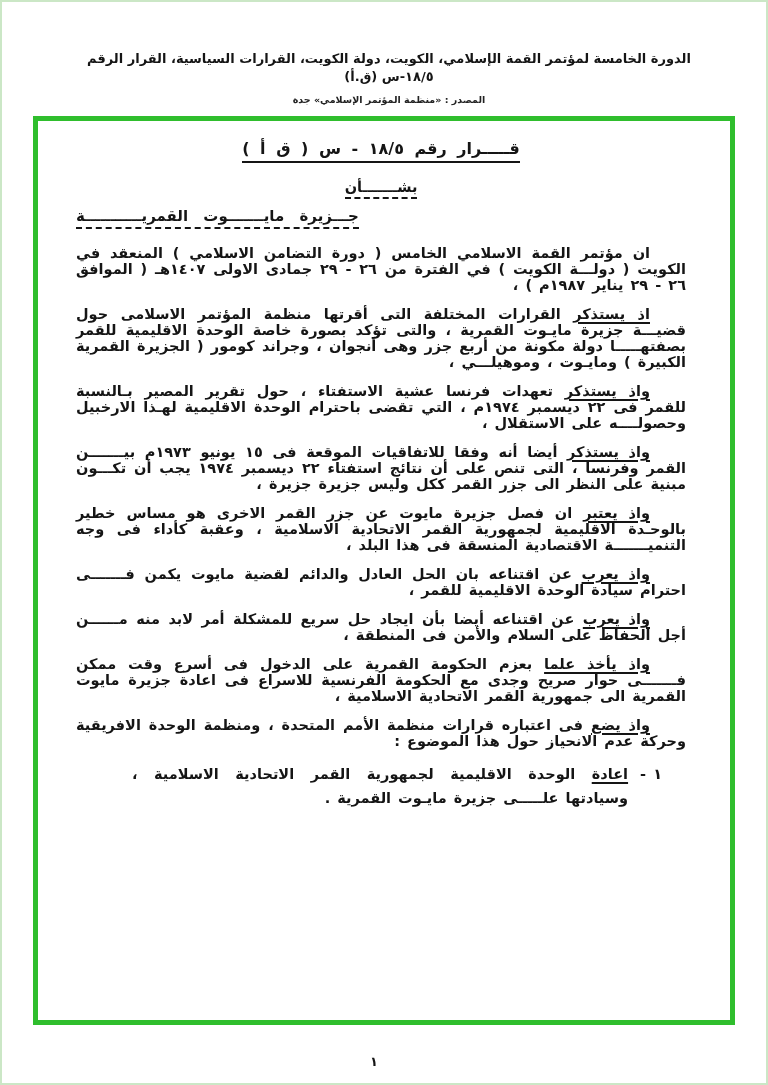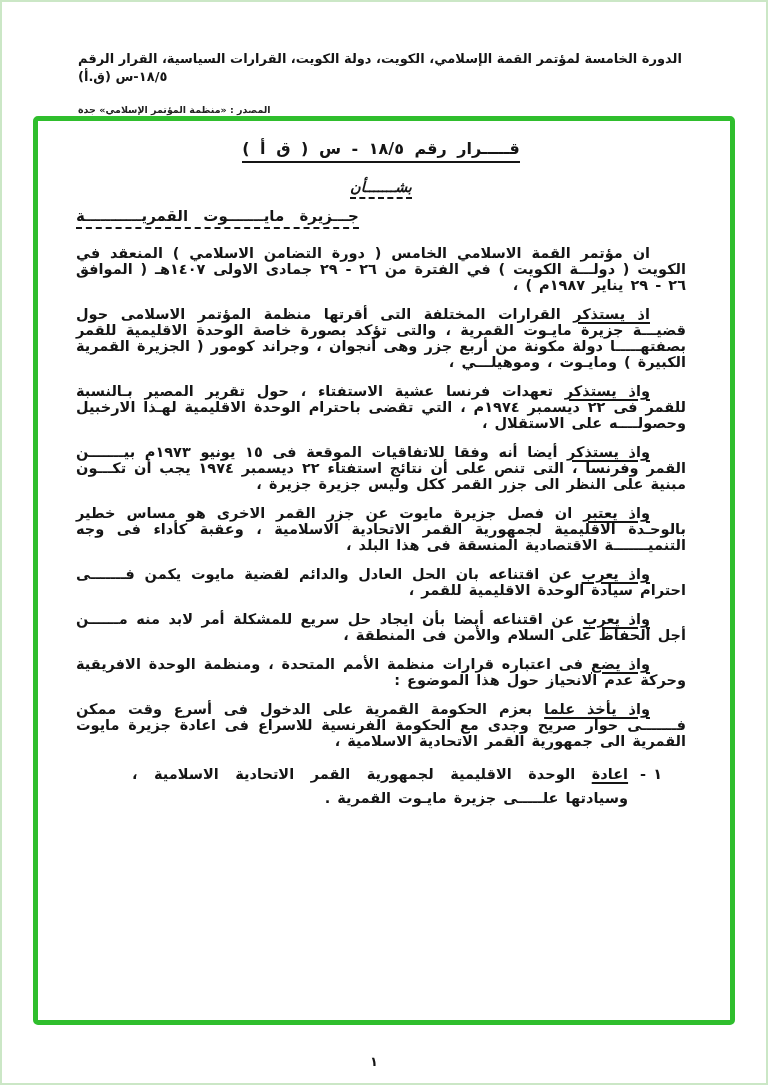--- a/index.html
+++ b/index.html
@@ -17,59 +17,58 @@
     direction: rtl;
     border: 2px solid #cbe7c6;
     box-sizing: border-box;
     overflow: hidden;
   }
   .top-header {
     position: absolute;
     top: 48px;
     right: 66px;
     left: 76px;
-    text-align: left;
+    text-align: center;
   }
   .header-line1 {
     font-size: 13px;
     font-weight: 700;
     line-height: 1.35;
     letter-spacing: 0.1px;
   }
   .header-line2 {
     font-size: 9.5px;
     font-weight: 700;
-    margin-top: 19px;
+    margin-top: 9px;
     color: #222222;
   }
   .green-frame {
     position: absolute;
     top: 114px;
     right: 31px;
     width: 702px;
     height: 909px;
     border: 5px solid #2fbe2d;
-    border-radius: 5px;
+    border-radius: 0;
     box-sizing: border-box;
     padding: 18px 44px 12px 38px;
     overflow: hidden;
   }
   .doc-title {
     text-align: center;
     font-size: 16px;
     font-weight: 700;
     margin-bottom: 16px;
     word-spacing: 5px;
   }
   .doc-about {
     text-align: center;
     font-size: 14.5px;
     font-weight: 700;
     margin-bottom: 8px;
-    font-style: italic;
   }
   .doc-subject {
     text-align: left;
     font-size: 15px;
     font-weight: 700;
     margin-bottom: 16px;
     word-spacing: 10px;
   }
   .u-solid {
     display: inline-block;
@@ -155,23 +154,23 @@
     <p class="para"><span class="lead">واذ يستذكر</span><span> تعهدات فرنسا عشية الاستفتاء ، حول تقرير المصير بـالنسبة للقمر فى ٢٢ ديسمبر ١٩٧٤م ، التي تقضى باحترام الوحدة الاقليمية لهـذا الارخبيل وحصولــــه على الاستقلال ،</span></p>
 
     <p class="para"><span class="lead">واذ يستذكر</span><span> أيضا أنه وفقا للاتفاقيات الموقعة فى ١٥ يونيو ١٩٧٣م بيـــــــن القمر وفرنسا ، التى تنص على أن نتائج استفتاء ٢٢ ديسمبر ١٩٧٤ يجب أن تكـــون مبنية على النظر الى جزر القمر ككل وليس جزيرة جزيرة ،</span></p>
 
     <p class="para"><span class="lead">واذ يعتبر</span><span> ان فصل جزيرة مايوت عن جزر القمر الاخرى هو مساس خطير بالوحـدة الاقليمية لجمهورية القمر الاتحادية الاسلامية ، وعقبة كأداء فى وجه التنميـــــــة الاقتصادية المنسقة فى هذا البلد ،</span></p>
 
     <p class="para"><span class="lead">واذ يعرب</span><span> عن اقتناعه بان الحل العادل والدائم لقضية مايوت يكمن فـــــــى احترام سيادة الوحدة الاقليمية للقمر ،</span></p>
 
     <p class="para"><span class="lead">واذ يعرب</span><span> عن اقتناعه أيضا بأن ايجاد حل سريع للمشكلة أمر لابد منه مــــــن أجل الحفاظ على السلام والأمن فى المنطقة ،</span></p>
 
+    <p class="para"><span class="lead">واذ يأخذ علما</span><span> بعزم الحكومة القمرية على الدخول فى أسرع وقت ممكن فـــــــى حوار صريح وجدى مع الحكومة الفرنسية للاسراع فى اعادة جزيرة مايوت القمرية الى جمهورية القمر الاتحادية الاسلامية ،</span></p>
+
     <p class="para"><span class="lead">واذ يضع</span><span> فى اعتباره قرارات منظمة الأمم المتحدة ، ومنظمة الوحدة الافريقية وحركة عدم الانحياز حول هذا الموضوع :</span></p>
-
-    <p class="para"><span class="lead">واذ يأخذ علما</span><span> بعزم الحكومة القمرية على الدخول فى أسرع وقت ممكن فـــــــى حوار صريح وجدى مع الحكومة الفرنسية للاسراع فى اعادة جزيرة مايوت القمرية الى جمهورية القمر الاتحادية الاسلامية ،</span></p>
 
     <div class="operative">
       <span class="item-num">١ -</span>
       <span class="item-body"><span class="lead">اعادة</span><span> الوحدة الاقليمية لجمهورية القمر الاتحادية الاسلامية ، وسيادتها علـــــى جزيرة مايـوت القمرية .</span></span>
     </div>
 
   </div>
 
   <div class="page-number">١</div>
 

